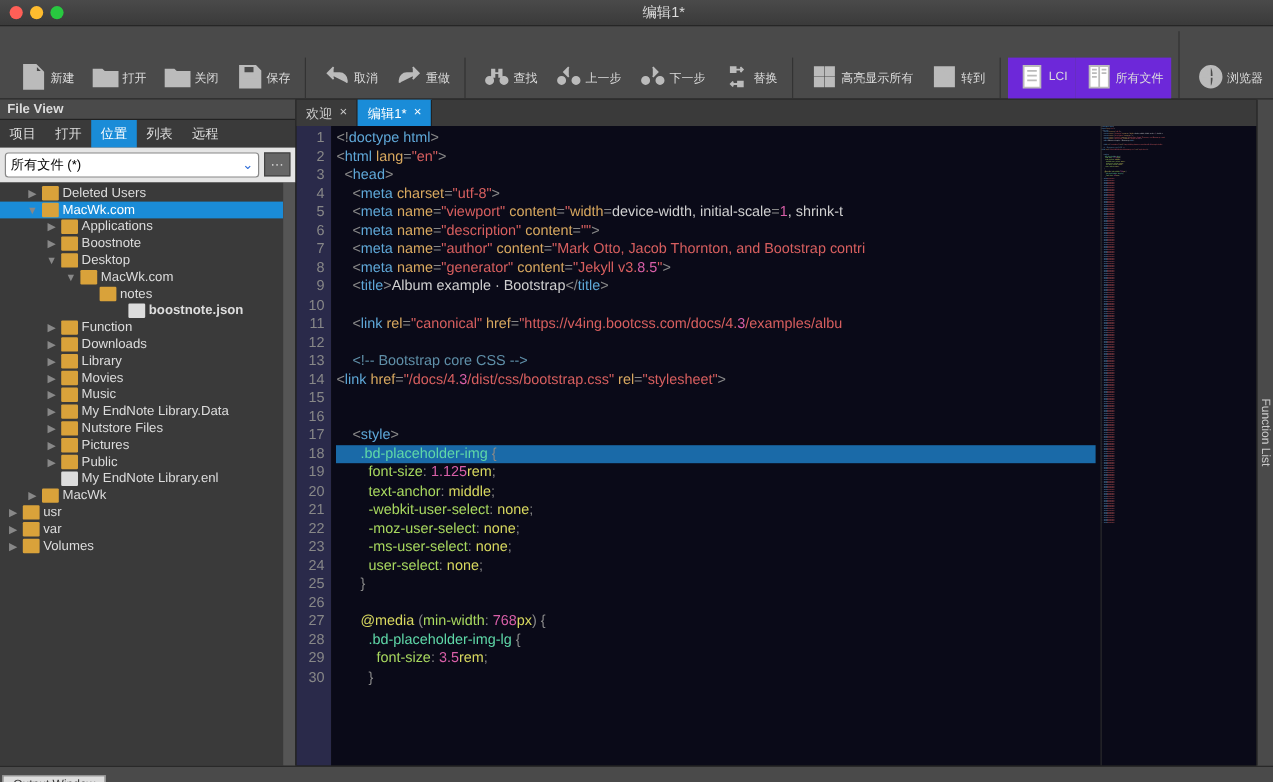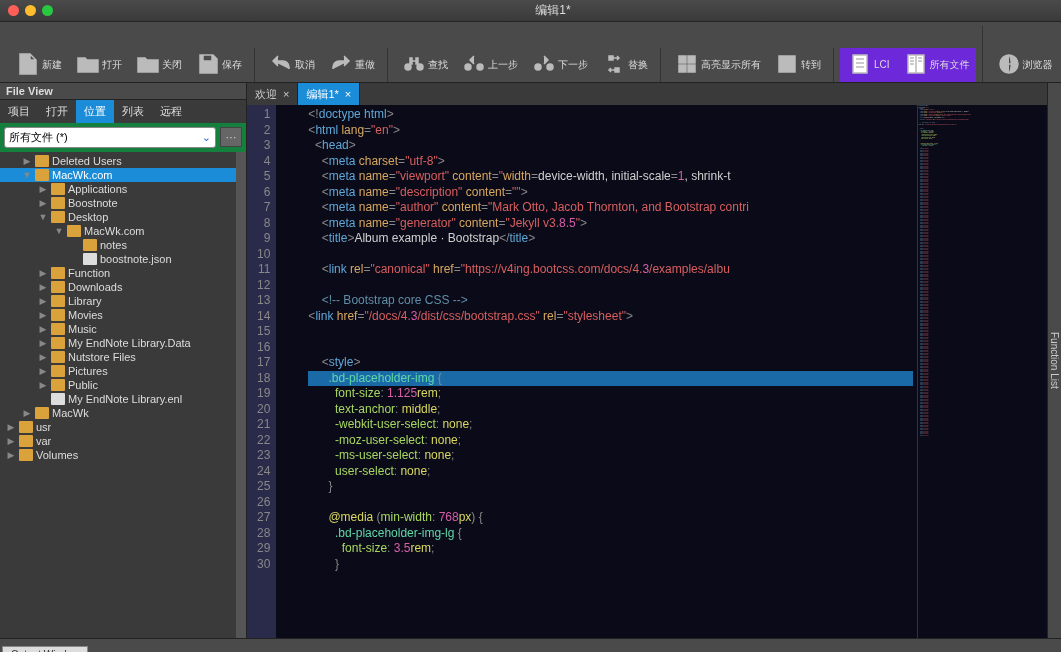--- a/index.html
+++ b/index.html
@@ -16,40 +16,40 @@
 .tbicon { width: 28px; height: 28px; display: flex; align-items: center; justify-content: center; }
 .tbicon svg { width: 24px; height: 24px; fill: #bbb; }
 .tbbtn.active .tbicon svg { fill: #fff; }
 .tblabel { font-size: 10px; color: #ddd; margin-top: 1px; white-space: nowrap; }
 .main { display: flex; height: 555px; }
 .side { width: 247px; background: #3a3a3a; display: flex; flex-direction: column; border-right: 1px solid #222; }
 .sidehdr { background: #4a4a4a; padding: 2px 6px; font-size: 11px; color: #ddd; border-bottom: 1px solid #222; font-weight: bold; }
 .sidetabs { display: flex; background: #3a3a3a; }
 .sidetab { padding: 4px 8px; font-size: 11px; color: #ddd; cursor: pointer; }
 .sidetab.active { background: #1a8cd8; color: #fff; }
-.filterbar { display: flex; padding: 4px; gap: 4px; background: #15803d; }
+.filterbar { display: flex; padding: 4px; gap: 4px; background: #e5e5e5; }
 .filtersel { flex: 1; background: #fff; color: #000; border: 1px solid #888; padding: 2px 4px; font-size: 11px; border-radius: 3px; display:flex; justify-content:space-between; align-items:center;}
 .filterbtn { width: 22px; height: 20px; background: #666; border: 1px solid #444; display:flex;align-items:center;justify-content:center;}
 .tree { flex: 1; overflow-y: auto; background: #3a3a3a; padding: 2px 0; }
 .tnode { display: flex; align-items: center; padding: 1px 4px; cursor: pointer; font-size: 11px; color: #ddd; white-space: nowrap; }
 .tnode.sel { background: #1a8cd8; color: #fff; }
 .tarrow { width: 10px; text-align: center; color: #888; font-size: 9px; }
 .ticon { width: 14px; height: 12px; margin: 0 3px; }
 .ticon.folder { background: #d9a23a; border-radius: 1px; }
 .ticon.file { background: #ddd; border-radius: 1px; }
 .editor { flex: 1; display: flex; flex-direction: column; background: #1a1a1a; position: relative; }
 .edtabs { display: flex; background: #3a3a3a; height: 22px; }
 .edtab { display: flex; align-items: center; padding: 0 8px; gap: 6px; cursor: pointer; font-size: 11px; border-right: 1px solid #222; }
 .edtab.active { background: #1a8cd8; color: #fff; }
 .edtab .x { font-size: 11px; }
 .codearea { flex: 1; display: flex; overflow: hidden; font-family: Menlo, Consolas, monospace; font-size: 12px; }
 .gutter { background: #2a2a4a; color: #888; text-align: right; padding: 2px 6px 2px 10px; user-select: none; line-height: 15.5px; }
 .gutter div { height: 15.5px; }
 .code { flex: 1; background: #0a0a18; padding: 2px 4px; line-height: 15.5px; white-space: pre; overflow: hidden; position: relative; }
-.code .ln { height: 15.5px; margin-left: 28px; }
+.code .ln { height: 15.5px; }
 .code .hl { background: #1a6aa8; display: inline-block; width: 100%; }
 .t-tag { color: #5fa8d8; } .t-attr { color: #d8a85f; } .t-str { color: #d85f5f; } .t-num { color: #d85fa8; }
 .t-key { color: #d8d85f; } .t-sel { color: #5fd8a8; } .t-prop { color: #a8d85f; } .t-com { color: #5f8fa8; }
 .t-txt { color: #d0d0d0; } .t-punc { color: #888; }
 .minimap { width: 130px; background: #0a0a18; border-left: 1px solid #333; }
 .minimap-inner { transform: scale(0.18); transform-origin: top left; width: 620px; line-height: 1; white-space: pre; font-family: Menlo, monospace; font-size: 8px; }
 .rside { width: 14px; background: #4a4a4a; writing-mode: vertical-rl; text-align: center; padding: 4px 1px; font-size: 10px; color: #ccc; border-left: 1px solid #222; }
 .bottom { height: 32px; background: #4a4a4a; display: flex; align-items: center; border-top: 1px solid #222; }
 .outwin { background: #ddd; color: #333; padding: 2px 8px; font-size: 10px; border: 1px solid #888; margin: 0 2px;}
 .status { height: 20px; background: #4a4a4a; display: flex; align-items: center; padding: 0 8px; gap: 4px; font-size: 10px; color: #ccc; }
@@ -269,21 +269,21 @@
           <div class="tnode" style="padding-left: 54px;">
             <span class="tarrow">▼</span>
             <span class="ticon folder"></span>
             <span>MacWk.com</span>
           </div>
           <div class="tnode" style="padding-left: 70px;">
             <span class="tarrow"></span>
             <span class="ticon folder"></span>
             <span>notes</span>
           </div>
-          <div class="tnode" style="padding-left: 70px;">
+          <div class="tnode" style="padding-left: 94px; font-weight: bold;">
             <span class="tarrow"></span>
             <span class="ticon file"></span>
             <span>boostnote.json</span>
           </div>
           <div class="tnode" style="padding-left: 38px;">
             <span class="tarrow">▶</span>
             <span class="ticon folder"></span>
             <span>Function</span>
           </div>
           <div class="tnode" style="padding-left: 38px;">

